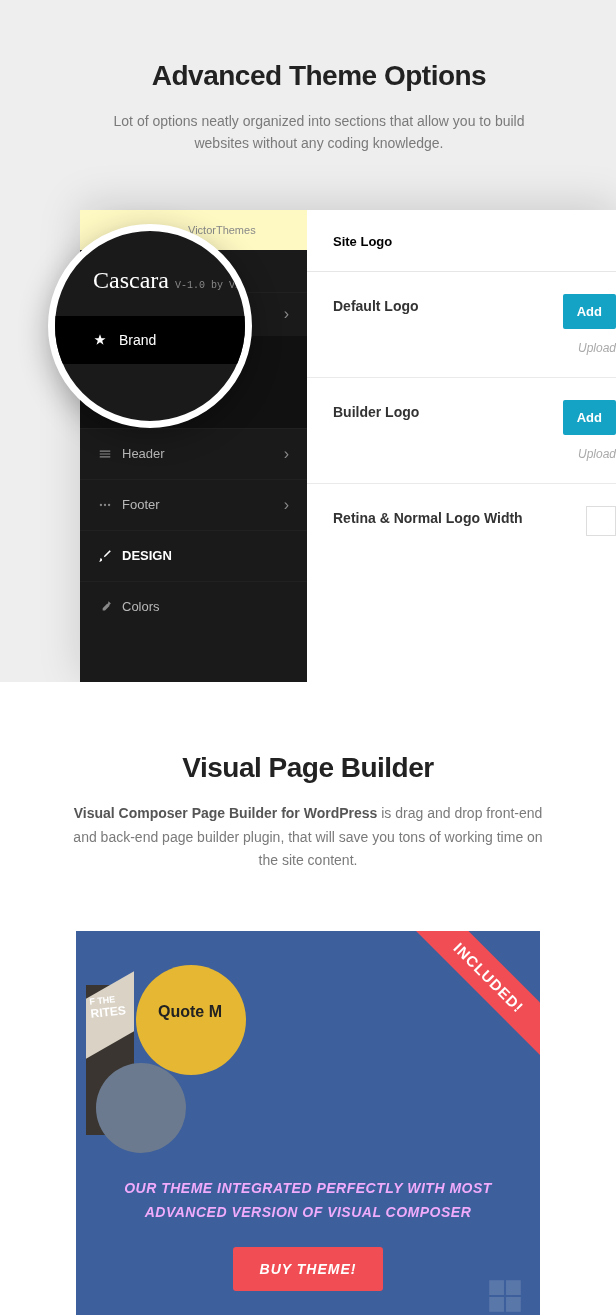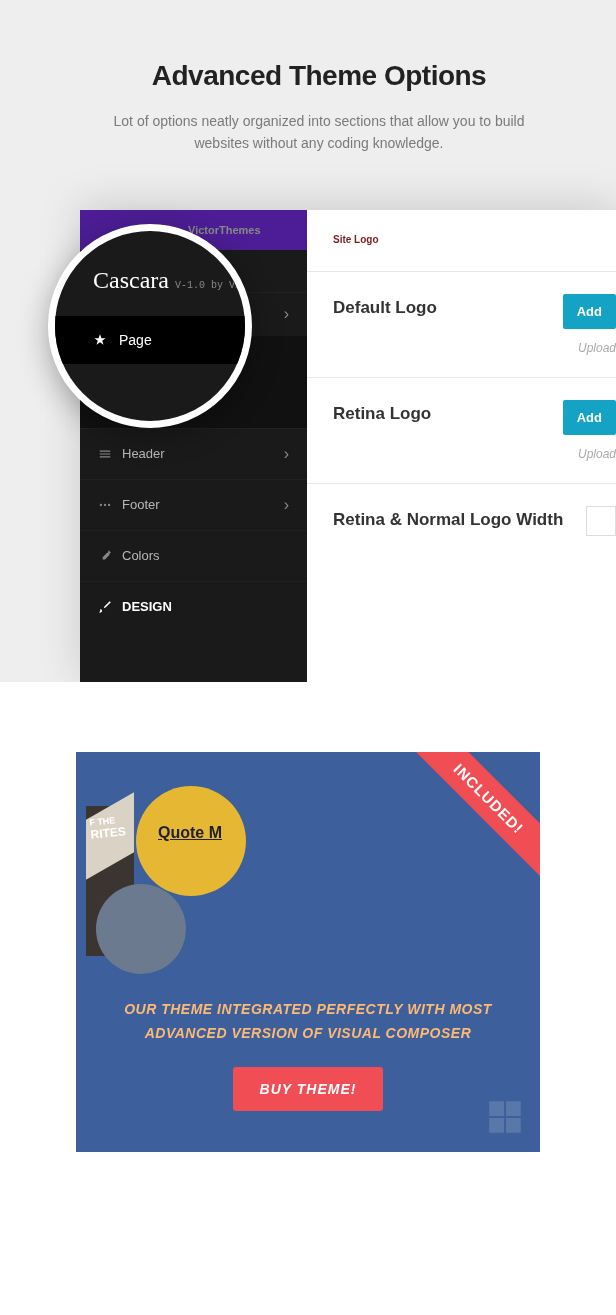--- a/index.html
+++ b/index.html
@@ -6,36 +6,36 @@
 body { font-family: -apple-system, BlinkMacSystemFont, "Segoe UI", Arial, sans-serif; width: 616px; background: #fff; }
 
 
 .section-gray { background: #eeeeef; padding: 60px 0 0 0; overflow: hidden; }
 .hero { text-align: center; padding: 0 40px; margin-left: 22px; }
 .hero-title { font-size: 28px; font-weight: 700; color: #222; margin-bottom: 18px; letter-spacing: -0.5px; }
 .hero-sub { font-size: 14px; color: #7a7a7a; line-height: 1.6; max-width: 440px; margin: 0 auto 55px; }
 
 .panel { position: relative; margin-left: 80px; background: #fff; height: 472px; box-shadow: 0 -5px 40px rgba(0,0,0,0.15); display: flex; }
 .sidebar { width: 227px; background: #1a1a1a; display: flex; flex-direction: column; }
-.sb-top { height: 40px; background: #4c1d95; color: #888; font-size: 11px; padding: 14px 0 0 108px; font-weight: bold; }
+.sb-top { height: 40px; background: #fef9c3; color: #888; font-size: 11px; padding: 14px 0 0 108px; }
 .sb-brandbar { padding: 18px 18px 6px 18px; color: #fff; visibility: hidden; }
 .sb-item { display: flex; align-items: center; padding: 0 18px; height: 51px; color: #b8b8b8; font-size: 13px; position: relative; border-top: 1px solid rgba(255,255,255,0.03); }
 .sb-item.collapsed::after { content: "›"; position: absolute; right: 18px; color: #888; font-size: 16px; }
 .sb-item.active { color: #fff; font-weight: 700; }
 .sb-item .ico { width: 24px; display: inline-flex; color: #888; }
 .sb-item.active .ico { color: #fff; }
 .sb-sub { background: #111; }
 .sb-sub .sb-item { height: 48px; padding-left: 20px; border: none; }
 .sb-sub .sb-item.sel { background: #000; color: #fff; }
 
 .main { flex: 1; background: #fff; }
 .main-head { height: 62px; border-bottom: 1px solid #e6e6e6; padding: 24px 26px 0; }
-.main-head-title { color: #7f1d1d; font-size: 10px; font-weight: 600; }
+.main-head-title { color: #000000; font-size: 13px; font-weight: 600; }
 .opt { padding: 22px 0 22px 26px; border-bottom: 1px solid #eaeaea; display: flex; justify-content: space-between; align-items: flex-start; }
-.opt-label { font-size: 17px; font-weight: 700; color: #333; padding-top: 4px; }
+.opt-label { font-size: 14px; font-weight: 700; color: #333; padding-top: 4px; }
 .opt-ctrl { text-align: right; }
 .btn-add { background: #14a2c5; color: #fff; border: none; font-size: 13px; font-weight: 600; padding: 10px 14px 10px 14px; border-radius: 2px; display: inline-block; }
 .opt-hint { font-style: italic; color: #aaa; font-size: 12px; margin-top: 12px; }
 .opt-input { height: 30px; width: 30px; border: 1px solid #ddd; background: #fff; }
 
 
 .magnifier { position: absolute; left: -32px; top: 14px; width: 204px; height: 204px; border-radius: 50%; background: #1a1a1a; border: 7px solid #fff; box-shadow: 0 8px 30px rgba(0,0,0,0.3); overflow: hidden; z-index: 5; }
 .mag-inner { padding: 36px 0 0 0; }
 .mag-title { color: #fff; font-family: Georgia, serif; font-size: 24px; padding-left: 38px; }
 .mag-ver { color: #888; font-size: 10px; margin-left: 6px; font-family: Liberation Mono, monospace; }
@@ -53,29 +53,29 @@
 .hero2-sub strong { color: #555; font-weight: 700; }
 
 .promo { margin: 0 76px; background: #3d5f9b; height: 400px; position: relative; overflow: hidden; }
 .ribbon { position: absolute; top: 28px; right: -44px; background: #f04e54; color: #fff; font-weight: 800; font-size: 15px; letter-spacing: 1px; padding: 10px 50px; transform: rotate(45deg); }
 .promo-art { position: relative; height: 210px; margin: 16px 10px 0; }
 .d5 { position: absolute; left: 0; top: 8px; width: 140px; height: 180px; }
 .d5 .bar { position: absolute; left: 0; top: 30px; width: 48px; height: 150px; background: #3a3530; }
 .d5 .bar2 { position: absolute; left: 0; top: 30px; width: 48px; height: 60px; background: #d9d2c5; transform: skewY(-30deg); }
 .d5 .bar-text { position: absolute; left: 4px; top: 40px; color: #fff; font-size: 9px; font-weight: 800; transform: rotate(-6deg); }
 .d5 .circ { position: absolute; left: 50px; top: 10px; width: 110px; height: 110px; border-radius: 50%; background: #e5b732; overflow: hidden; }
-.d5 .circ .ql { color: #222; font-weight: 800; font-size: 16px; padding: 38px 0 0 22px; text-decoration: underline; }
+.d5 .circ .ql { color: #222; font-weight: 800; font-size: 16px; padding: 38px 0 0 22px; }
 .d5 .circ2 { position: absolute; left: 10px; top: 108px; width: 90px; height: 90px; border-radius: 50%; background: #6b7a8f; overflow: hidden; }
 .d0 { position: absolute; left: 180px; top: 0; width: 180px; height: 190px; }
 .d0 .ring { position: absolute; left: 0; top: 0; width: 180px; height: 190px; border-radius: 50%; border: 50px solid #2f3238; box-sizing: border-box; }
 .d0 .ring-top { position: absolute; left: 0; top: 0; width: 180px; height: 95px; border-radius: 90px 90px 0 0; border: 50px solid #1d2127; border-bottom: none; box-sizing: border-box; }
 .d0 .rt-text { position: absolute; left: 52px; top: 32px; color: #fff; font-size: 8px; font-weight: 800; line-height: 1.3; }
 .d0 .ring-side { position: absolute; right: -30px; top: 40px; width: 60px; height: 110px; background: #29a69a; border-radius: 0 60px 60px 0; }
 
-.promo-text { color: #fdba74; text-align: center; font-weight: 800; font-style: italic; font-size: 14px; letter-spacing: 0.5px; line-height: 1.7; padding: 20px 30px 0; }
+.promo-text { color: #f0abfc; text-align: center; font-weight: 800; font-style: italic; font-size: 14px; letter-spacing: 0.5px; line-height: 1.7; padding: 20px 30px 0; }
 .promo-btn { display: block; width: 150px; margin: 22px auto 0; background: #f04e54; color: #fff; text-align: center; padding: 14px 0; font-weight: 800; font-style: italic; letter-spacing: 1px; border-radius: 3px; font-size: 14px; }
 .vc-mark { position: absolute; right: 14px; bottom: 14px; width: 42px; height: 42px; opacity: 0.15; }
 .vc-mark svg { width: 100%; height: 100%; }
 
 
 .ico svg { width: 14px; height: 14px; display: block; }
 </style>
 </head>
 <body>
 
@@ -92,21 +92,21 @@
         <div class="mag-title">
           <span>Cascara</span><span class="mag-ver">V-1.0 by Vi</span>
         </div>
         <div class="mag-list">
           <div class="mag-row sel">
             <span class="ico">
                 <svg viewBox="0 0 24 24" fill="currentColor">
                   <path d="M12 2l2.5 7h7l-5.7 4.3 2.2 7L12 16l-6 4.3 2.2-7L2.5 9h7z"></path>
                 </svg>
               </span>
-            <span>Page</span>
+            <span>Brand</span>
           </div>
         </div>
       </div>
     </div>
 
     <div class="sidebar">
       <div class="sb-top">VictorThemes</div>
       <div class="sb-brandbar">x</div>
       <div class="sb-item collapsed" style="height:44px;"></div>
       <div class="sb-sub">
@@ -124,67 +124,73 @@
       <div class="sb-item collapsed">
         <span class="ico">
             <svg viewBox="0 0 24 24" fill="currentColor">
               <circle cx="5" cy="12" r="2"></circle>
               <circle cx="12" cy="12" r="2"></circle>
               <circle cx="19" cy="12" r="2"></circle>
             </svg>
           </span>
         <span>Footer</span>
       </div>
+      <div class="sb-item active">
+        <span class="ico">
+            <svg viewBox="0 0 24 24" fill="currentColor">
+              <path d="M20 2l2 2-9 9-3 1 1-3zM4 16c2 0 3 1 3 3s-3 3-5 3c0 0 2-2 2-6z"></path>
+            </svg>
+          </span>
+        <span>DESIGN</span>
+      </div>
       <div class="sb-item">
         <span class="ico">
             <svg viewBox="0 0 24 24" fill="currentColor">
               <path d="M18 2l4 4-3 3 1 1-8 8H8v-4l8-8 1 1z"></path>
             </svg>
           </span>
         <span>Colors</span>
-      </div>
-      <div class="sb-item active">
-        <span class="ico">
-            <svg viewBox="0 0 24 24" fill="currentColor">
-              <path d="M20 2l2 2-9 9-3 1 1-3zM4 16c2 0 3 1 3 3s-3 3-5 3c0 0 2-2 2-6z"></path>
-            </svg>
-          </span>
-        <span>DESIGN</span>
       </div>
     </div>
 
     <div class="main">
       <div class="main-head">
         <div class="main-head-title">Site Logo</div>
       </div>
       <div class="opt">
         <div class="opt-label">Default Logo</div>
         <div class="opt-ctrl">
           <button class="btn-add">Add</button>
           <div class="opt-hint">Upload</div>
         </div>
       </div>
       <div class="opt">
-        <div class="opt-label">Retina Logo</div>
+        <div class="opt-label">Builder Logo</div>
         <div class="opt-ctrl">
           <button class="btn-add">Add</button>
           <div class="opt-hint">Upload</div>
         </div>
       </div>
       <div class="opt" style="border-bottom:none;">
         <div class="opt-label">Retina &amp; Normal Logo Width</div>
         <div class="opt-ctrl">
           <input class="opt-input" style="">
         </div>
       </div>
     </div>
   </div>
 </div>
 
 <div class="section-white">
+  <div class="hero2">
+    <h2 class="hero2-title">Visual Page Builder</h2>
+    <p class="hero2-sub">
+      <strong>Visual Composer Page Builder for WordPress</strong><span> is drag and drop front-end and back-end page builder plugin, that will save you tons of working time on the site content.</span>
+    </p>
+  </div>
 
   <div class="promo">
     <div class="ribbon">INCLUDED!</div>
 
     <div class="promo-art">
       <div class="d5">
         <div class="bar"></div>
         <div class="bar2"></div>
         <div class="bar-text"><span>F THE</span><br><span style="font-size:12px;">RITES</span></div>
         <div class="circ">

